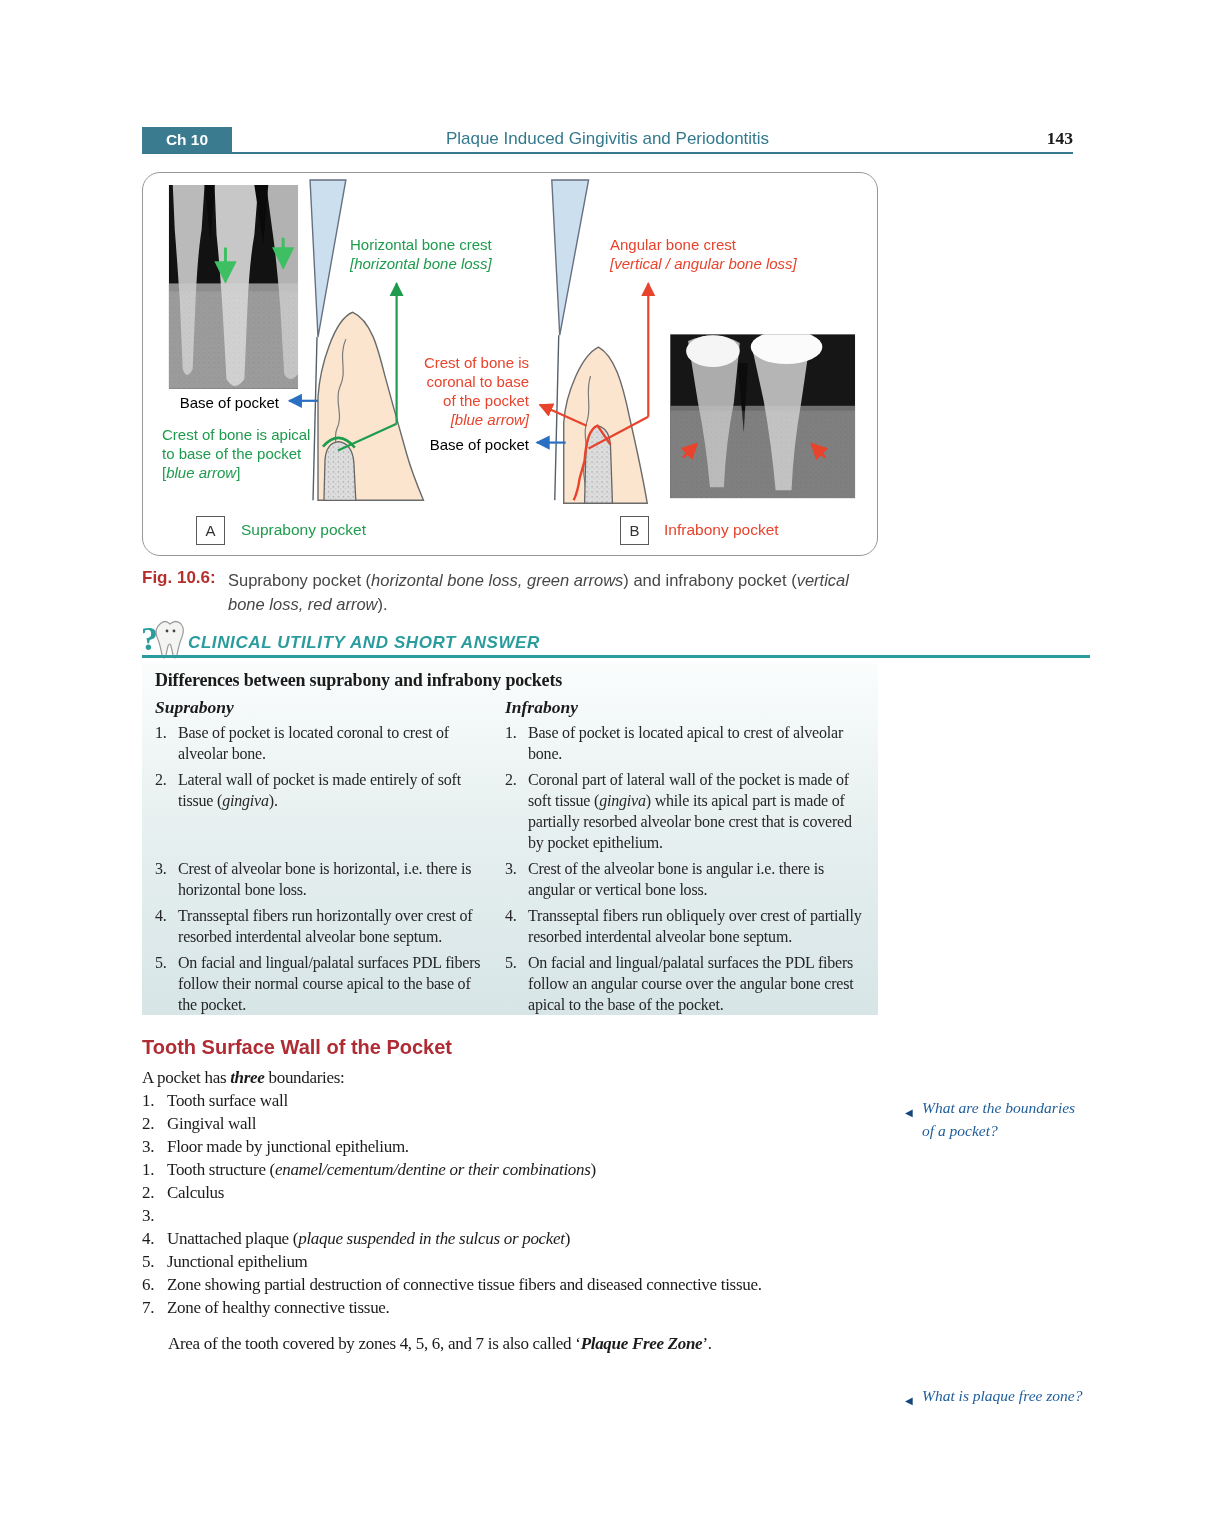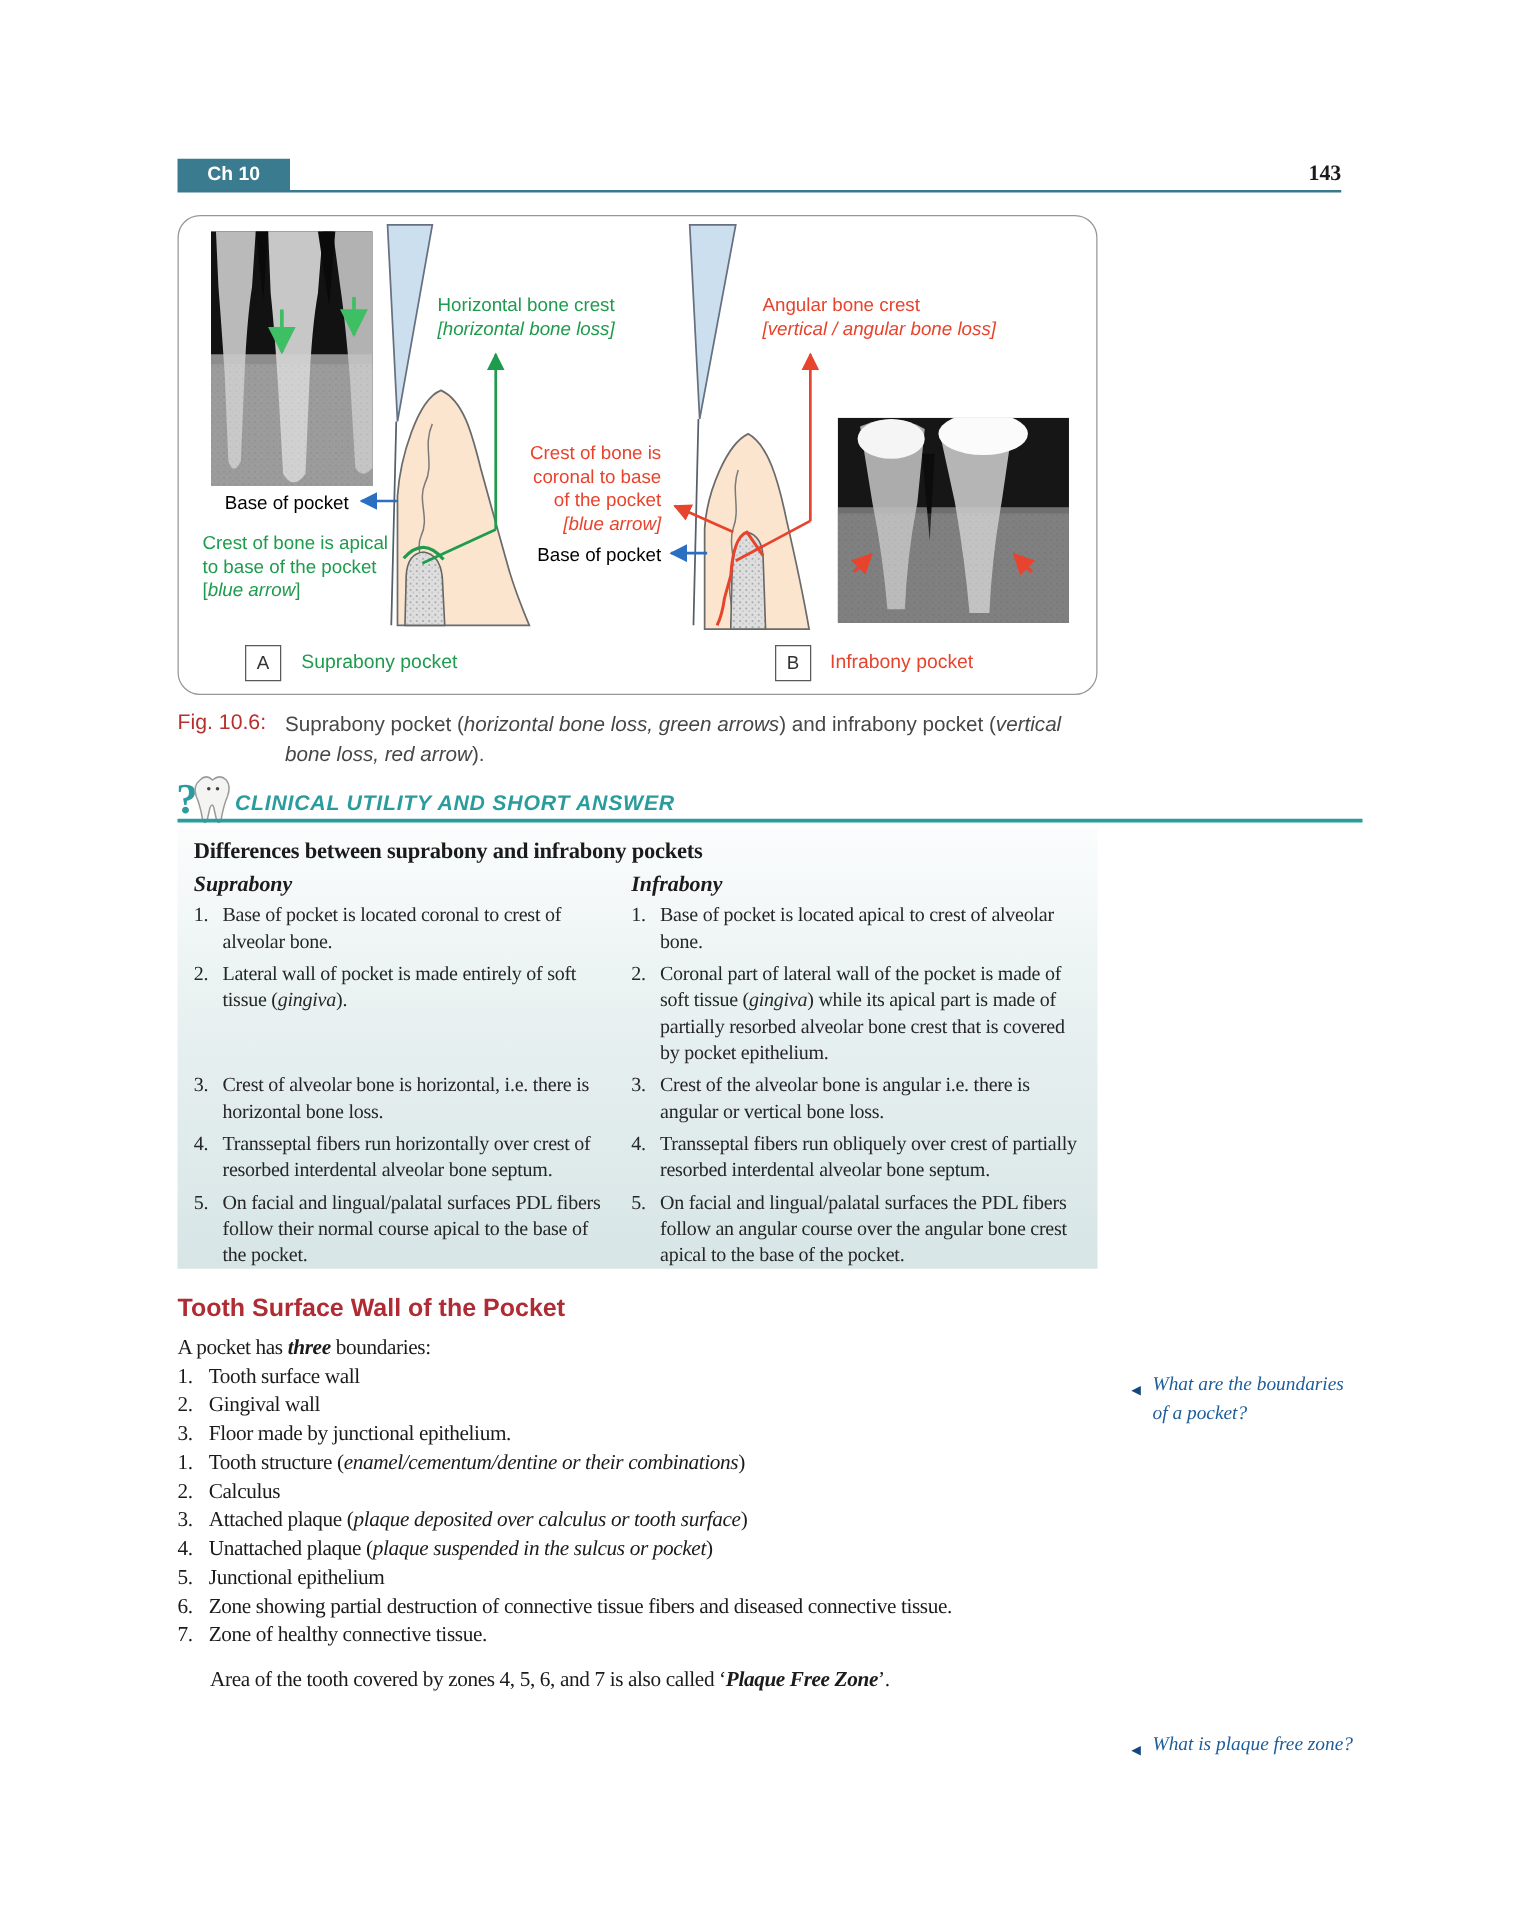--- a/index.html
+++ b/index.html
@@ -23,21 +23,21 @@
   .fig-frame{left:142px;top:172px;width:734px;height:382px;border:1.5px solid #979797;border-radius:18px;}
   .fig-svg{left:142px;top:172px;}
   .flabel{font-family:"Liberation Sans",sans-serif;font-size:15px;line-height:19px;}
   .green{color:#1e9b4d;} .redc{color:#e8432c;} .bluec{color:#000000;}
   .panel-letter{width:27px;height:27px;border:1.5px solid #5a5a5a;background:#ffffff;color:#333;
                 font-family:"Liberation Sans",sans-serif;font-size:15px;
                 display:flex;align-items:center;justify-content:center;}
   .panel-title{font-family:"Liberation Sans",sans-serif;font-size:15.5px;}
 
   
-  .cap-label{left:142px;top:568px;font-family:"Liberation Sans",sans-serif;font-weight:normal;
+  .cap-label{left:142px;top:568px;font-family:"Liberation Sans",sans-serif;font-weight:bold;
              font-size:17px;color:#b5302d;}
   .cap-text{left:228px;top:568px;width:655px;font-family:"Liberation Sans",sans-serif;
             font-size:16.5px;line-height:24px;color:#474747;}
 
   
   .cu-head{left:188px;top:633px;font-family:"Liberation Sans",sans-serif;font-weight:bold;
            font-size:17px;letter-spacing:.6px;color:#2a9c9e;font-style:italic;}
   .cu-rule{left:142px;top:655px;width:948px;height:2.5px;background:#2a9c9e;}
   .cu-icon{left:140px;top:616px;}
 
@@ -63,20 +63,21 @@
   .mnote{width:185px;font-size:15.5px;line-height:23px;color:#1d5d9b;padding-left:17px;}
   .mnote .tri{position:absolute;left:0;top:5px;font-size:10px;color:#15477e;font-style:normal;}
   .ln{display:block;}
 </style>
 </head>
 <body>
 
 <div class="page">
 
   <div class="abs ch-badge">Ch 10</div>
+  <div class="abs run-title">Plaque Induced Gingivitis and Periodontitis</div>
   <div class="abs page-num">143</div>
   <div class="abs head-rule"></div>
 
   <div class="abs fig-frame"></div>
   <svg class="abs fig-svg" width="734" height="382" viewBox="0 0 736 384">
     <defs>
       <marker id="mg" viewBox="0 0 10 10" refX="9" refY="5" markerWidth="6.5" markerHeight="6.5" orient="auto">
         <path d="M0,0 L10,5 L0,10 z" fill="#1e9b4d"></path>
         </marker>
       <marker id="mr" viewBox="0 0 10 10" refX="9" refY="5" markerWidth="6.5" markerHeight="6.5" orient="auto">
@@ -259,21 +260,20 @@
         <div class="li">
           <span class="num">1.</span>
           <span class="tx"><span>Tooth structure (</span><span class="i">enamel/cementum/dentine or their combinations</span><span>)</span></span>
         </div>
         <div class="li">
           <span class="num">2.</span>
           <span class="tx"><span>Calculus</span></span>
         </div>
         <div class="li">
           <span class="num">3.</span>
-          <span class="tx"><span>Attached plaque (</span><span class="i">plaque deposited over calculus or tooth surface</span><span>)</span></span>
         </div>
         <div class="li">
           <span class="num">4.</span>
           <span class="tx"><span>Unattached plaque (</span><span class="i">plaque suspended in the sulcus or pocket</span><span>)</span></span>
         </div>
         <div class="li">
           <span class="num">5.</span>
           <span class="tx"><span>Junctional epithelium</span></span>
         </div>
         <div class="li">

